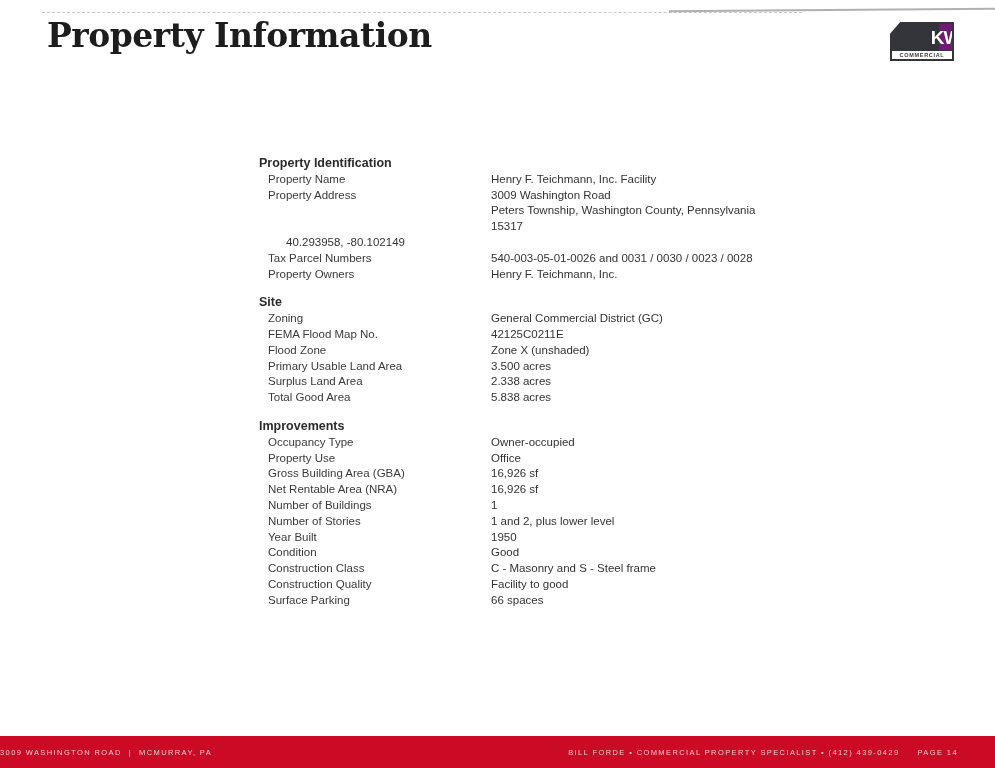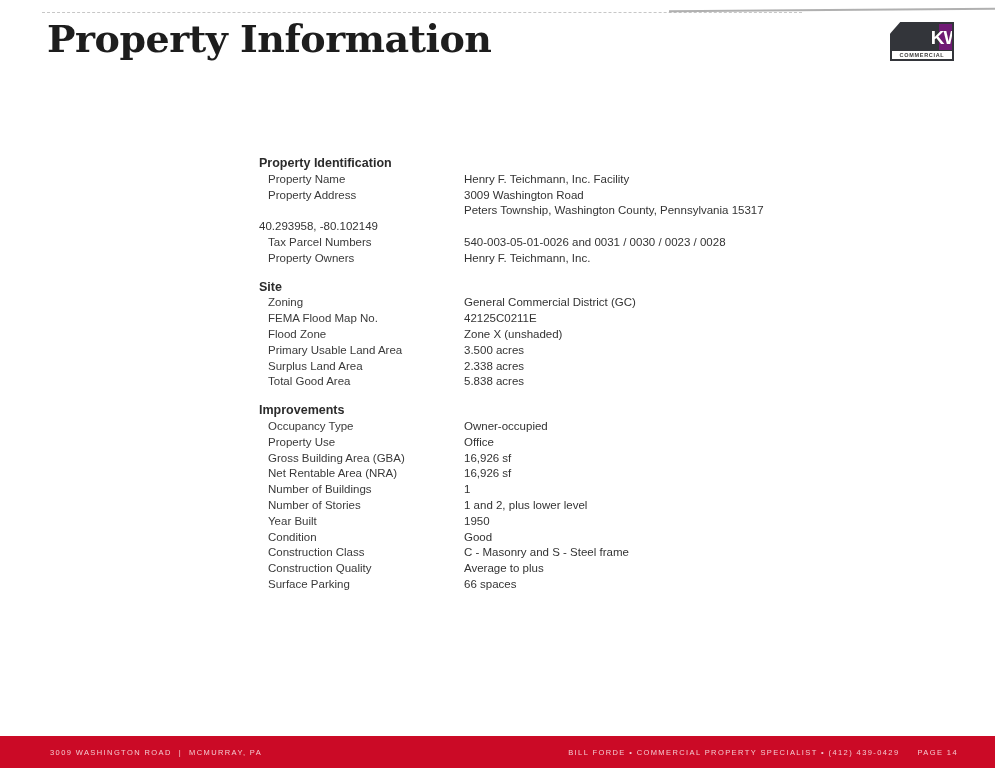--- a/index.html
+++ b/index.html
@@ -21,21 +21,21 @@
   .artifact-solid {
     position:absolute; top:9px; right:-4px; width:330px; height:0;
     border-top:2px solid rgba(80,80,80,0.45);
     transform:rotate(-0.45deg);
   }
 
   
   .page-title {
     position:absolute; top:16px; left:47px;
     font-family:"DejaVu Serif", serif;
-    font-weight:bold; font-size:38px; letter-spacing:-0.5px;
+    font-weight:bold; font-size:33px; letter-spacing:-0.5px;
     color:#1d1d1d;
   }
 
   
   .kw-logo {
     position:absolute; top:22px; right:41px;
     width:64px; height:39px;
     background:#33353a;
     clip-path:polygon(0 30%, 16% 0, 100% 0, 100% 100%, 0 100%);
     display:flex; flex-direction:column;
@@ -66,31 +66,31 @@
     font-size:11.5px; line-height:15.8px;
   }
   .section { margin-top:13px; }
   .section:first-child { margin-top:0; }
   .section-heading {
     font-weight:bold; font-size:12.5px; color:#2b2b2b;
     line-height:15.8px;
   }
   .row { display:flex; align-items:flex-start; }
   .row-label { width:205px; padding-left:9px; flex:none; color:#3a3a3a; }
-  .row-value { flex:1; color:#333333; }
+  .row-value { flex:1; color:#333333;margin-left:27px; }
 
   
   .footer-bar {
     position:absolute; left:0; right:0; bottom:0; height:32px;
     background:#cb0a26;
     display:flex; align-items:center; justify-content:space-between;
     color:rgba(255,255,255,0.78);
     font-size:7.5px; letter-spacing:1.4px; font-weight:500;
   }
-  .footer-left { margin-left:50px; white-space:pre; }
+  .footer-left { white-space:pre; }
   .footer-right { display:flex; align-items:center; margin-right:37px; gap:18px; }
 </style>
 </head>
 <body>
 
 <div class="artifact-dashed"></div>
 <div class="artifact-solid"></div>
 
 <h1 class="page-title">Property Information</h1>
 
@@ -226,21 +226,21 @@
       </div>
       <div class="row">
         <div class="row-label">Construction Class</div>
         <div class="row-value">
           <div>C - Masonry and S - Steel frame</div>
         </div>
       </div>
       <div class="row">
         <div class="row-label">Construction Quality</div>
         <div class="row-value">
-          <div>Average to plus</div>
+          <div>Facility to good</div>
         </div>
       </div>
       <div class="row">
         <div class="row-label">Surface Parking</div>
         <div class="row-value">
           <div>66 spaces</div>
         </div>
       </div>
     </section>
   </main>

